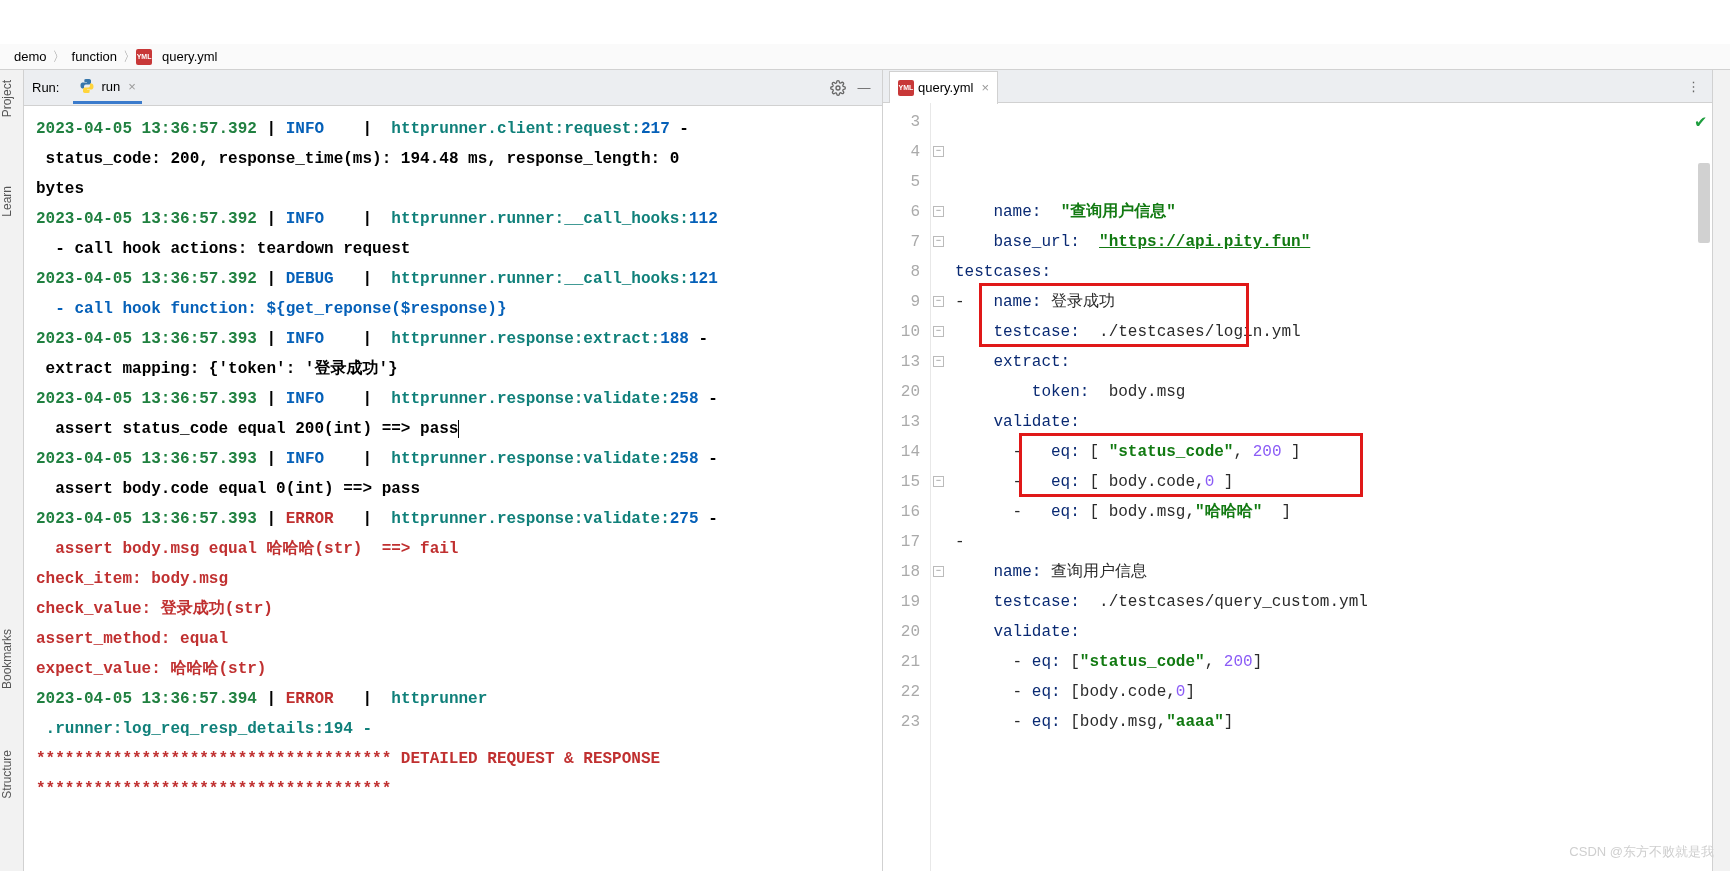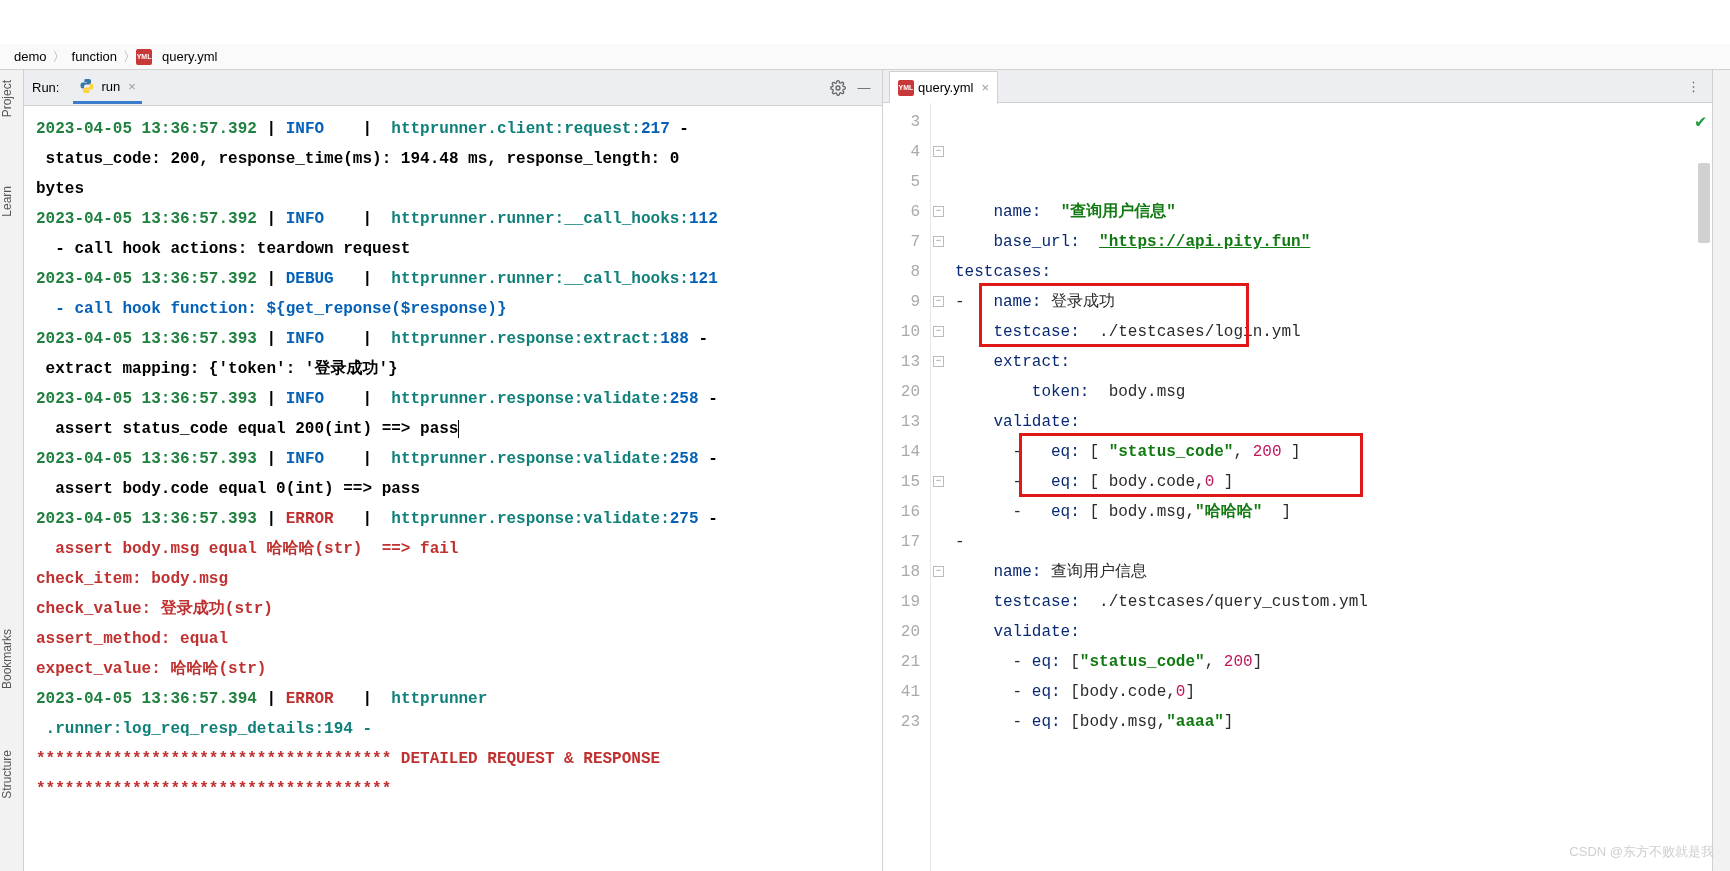--- a/index.html
+++ b/index.html
@@ -62,21 +62,21 @@
   .code { flex:1; padding:4px 8px; line-height:30px; white-space:pre; position:relative; overflow:hidden; }
   .hl-line { position:absolute; left:0; right:0; height:30px; background:#fffbe6; z-index:-1; }
   .redbox { position:absolute; border:3px solid #e01818; pointer-events:none; }
   .green-check { position:absolute; top:4px; right:6px; color:#1e9e3e; font-size:18px; }
 
   .tok-key { color:#0a2a73; }
   .tok-str { color:#127a12; font-weight:bold; }
   .tok-link { color:#127a12; font-weight:bold; text-decoration:underline; }
   .tok-text { color:#2b2b2b;text-align:center; }
   .tok-dash { color:#2b2b2b; }
-  .tok-num { color:#be185d; }
+  .tok-num { color:#8b5cf6; }
   .tok-cn { color:#2b2b2b; }
 
   .watermark { position:fixed; right:16px; bottom:10px; font-size:13px; color:#cfcfcf; pointer-events:none; }
   .right-scrollbar { position:absolute; top:60px; right:2px; width:12px; height:80px; background:rgba(0,0,0,.18); border-radius:2px; }
 </style>
 </head>
 <body>
 
 <div class="root">
   <div class="breadcrumb-bar">
@@ -144,21 +144,21 @@
             <div>20</div>
             <div>13</div>
             <div>14</div>
             <div>15</div>
             <div>16</div>
             <div>17</div>
             <div>18</div>
             <div>19</div>
             <div>20</div>
             <div>21</div>
-            <div>41</div>
+            <div>22</div>
             <div>23</div>
           </div>
         <div class="fold-gutter" id="fold-gutter">
             <div class="fold-mark" style="top: 43px;">−</div>
             <div class="fold-mark" style="top: 103px;">−</div>
             <div class="fold-mark" style="top: 133px;">−</div>
             <div class="fold-mark" style="top: 193px;">−</div>
             <div class="fold-mark" style="top: 223px;">−</div>
             <div class="fold-mark" style="top: 253px;">−</div>
             <div class="fold-mark" style="top: 373px;">−</div>

